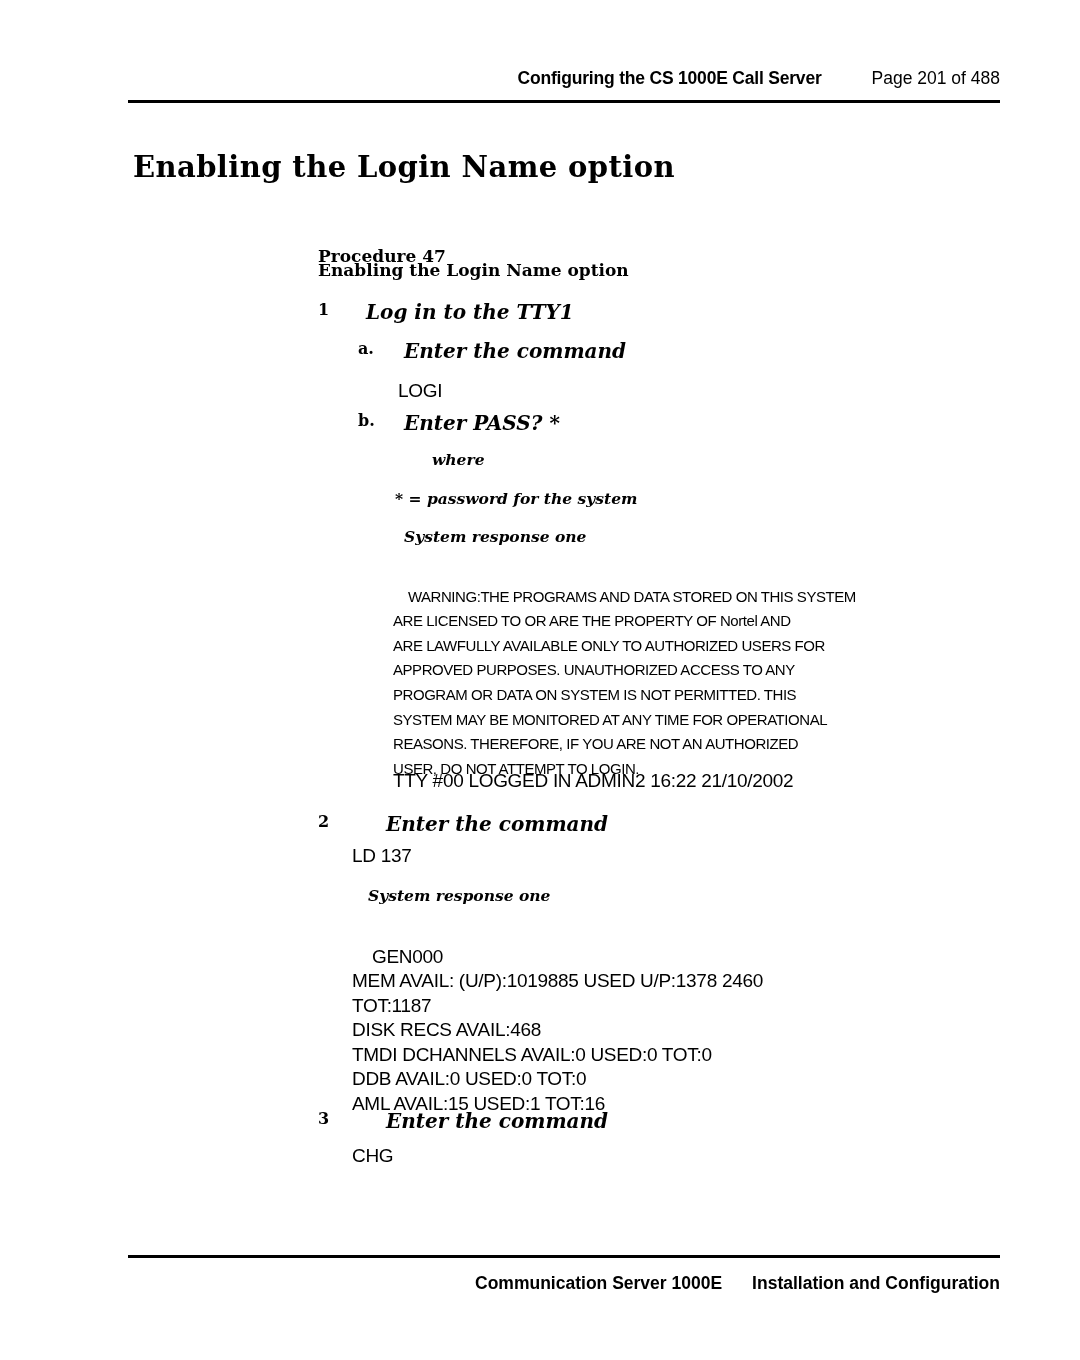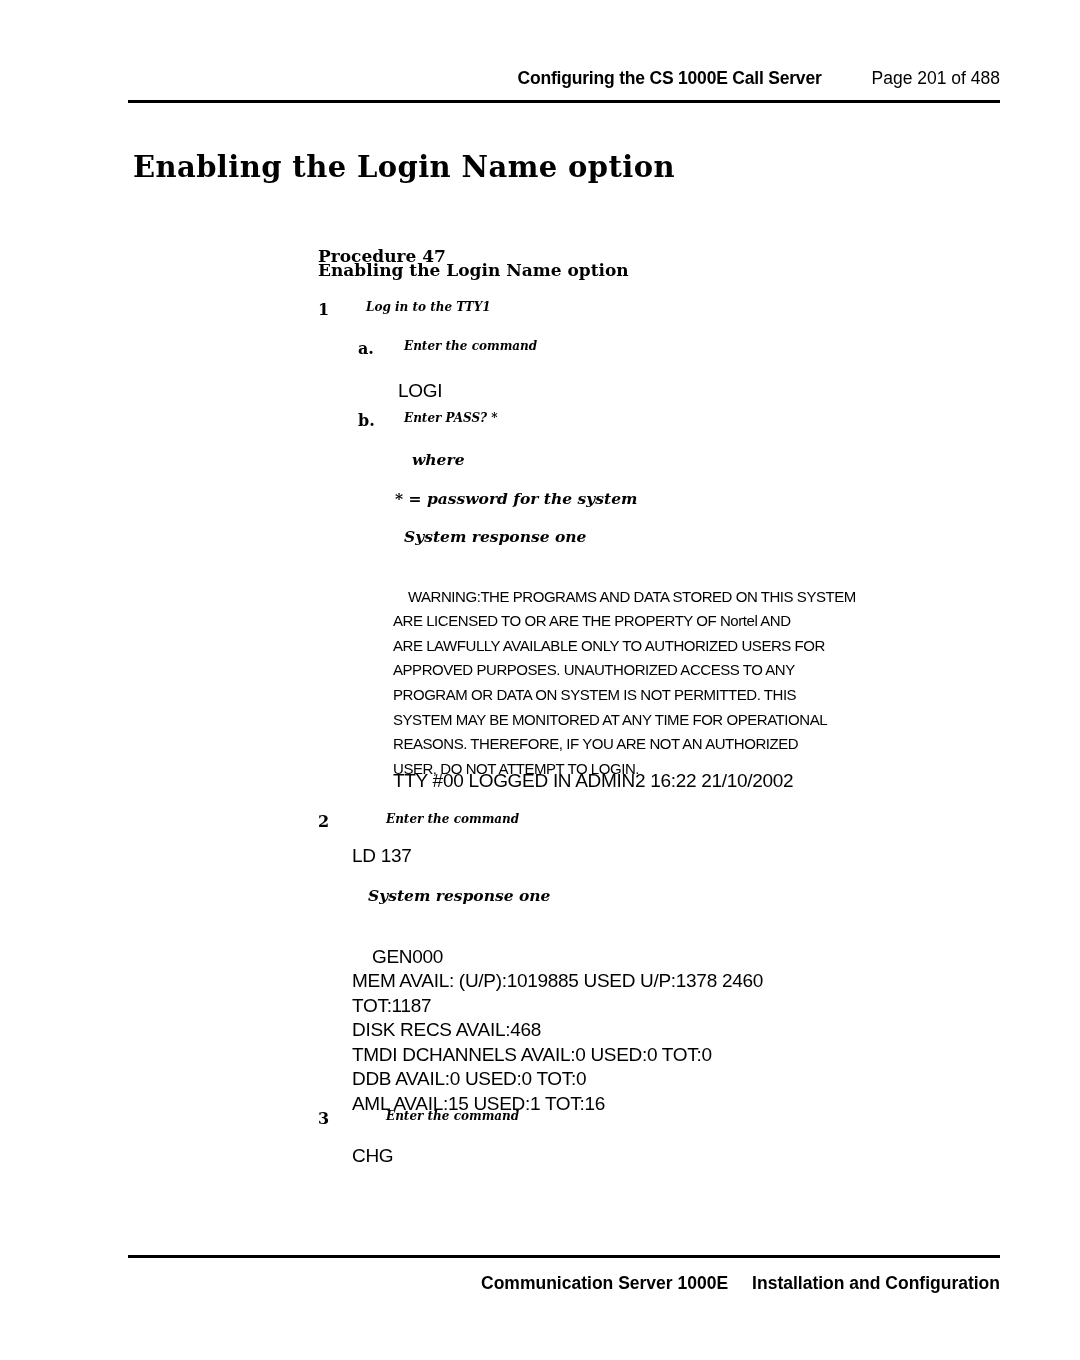--- a/index.html
+++ b/index.html
@@ -70,21 +70,21 @@
     top: 1268px;
     height: 26px;
     display: flex;
     align-items: flex-end;
     justify-content: flex-end;
     font-family: "Liberation Sans", sans-serif;
     font-weight: bold;
     font-size: 17.5px;
   }
   .footer-left { white-space: pre; }
-  .footer-right { white-space: pre; margin-left: 24px; }
+  .footer-right { white-space: pre; margin-left: 30px; }
 
   
   .page-title {
     position: absolute;
     left: 133px;
     top: 131px;
     font-family: "DejaVu Serif", serif;
     font-weight: bold;
     font-size: 29px;
     letter-spacing: 0.4px;
@@ -119,21 +119,21 @@
     font-weight: bold;
     font-size: 17px;
     white-space: pre;
   }
 
   
   .step {
     position: absolute;
     font-family: "DejaVu Serif", serif;
     font-weight: bold;
-    font-size: 12px;
+    font-size: 20px;
     white-space: pre;
   }
   .step-num {
     position: absolute;
     font-family: "DejaVu Serif", serif;
     font-weight: bold;
     font-size: 16px;
     white-space: pre;
   }
   .step-text {
@@ -195,21 +195,21 @@
   <div class="step-num" style="left:318px; top:300px;">1</div>
   <div class="step step-text" style="left:366px; top:300px;">Log in to the TTY1</div>
 
   <div class="step-num" style="left:358px; top:339px;">a.</div>
   <div class="step step-text" style="left:404px; top:339px;">Enter the command</div>
   <div class="term" style="left:398px; top:380px;">LOGI</div>
 
   <div class="step-num" style="left:358px; top:411px;">b.</div>
   <div class="step step-text" style="left:404px; top:411px;">Enter PASS? *</div>
 
-  <div class="note" style="left:412px; top:450px;">where</div>
+  <div class="note" style="left:432px; top:450px;">where</div>
 
   <div class="note" style="left:395px; top:489px;">* = password for the system</div>
 
   <div class="note" style="left:404px; top:527px;">System response one</div>
 
   <div class="warn-block">
     <span>WARNING:THE PROGRAMS AND DATA STORED ON THIS SYSTEM</span>
 <span>ARE LICENSED TO OR ARE THE PROPERTY OF Nortel AND</span>
 <span>ARE LAWFULLY AVAILABLE ONLY TO AUTHORIZED USERS FOR</span>
 <span>APPROVED PURPOSES. UNAUTHORIZED ACCESS TO ANY</span>

